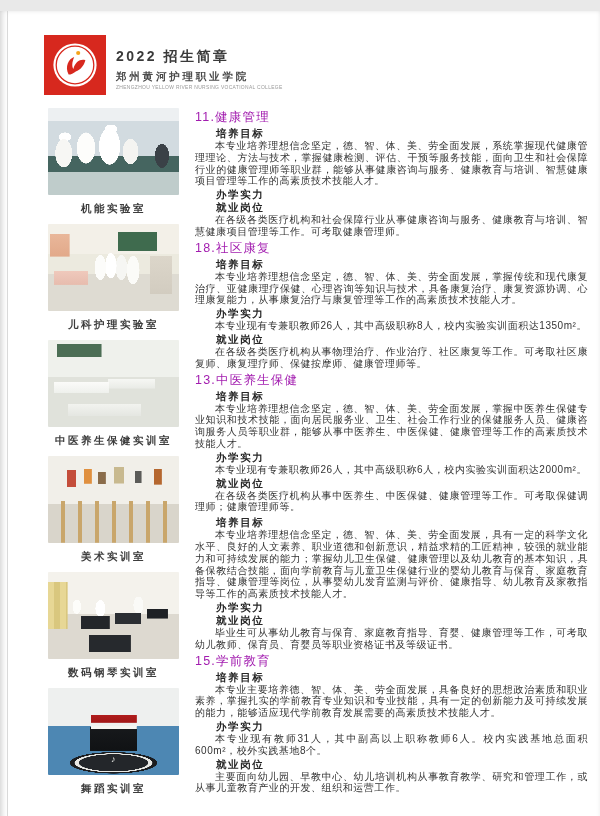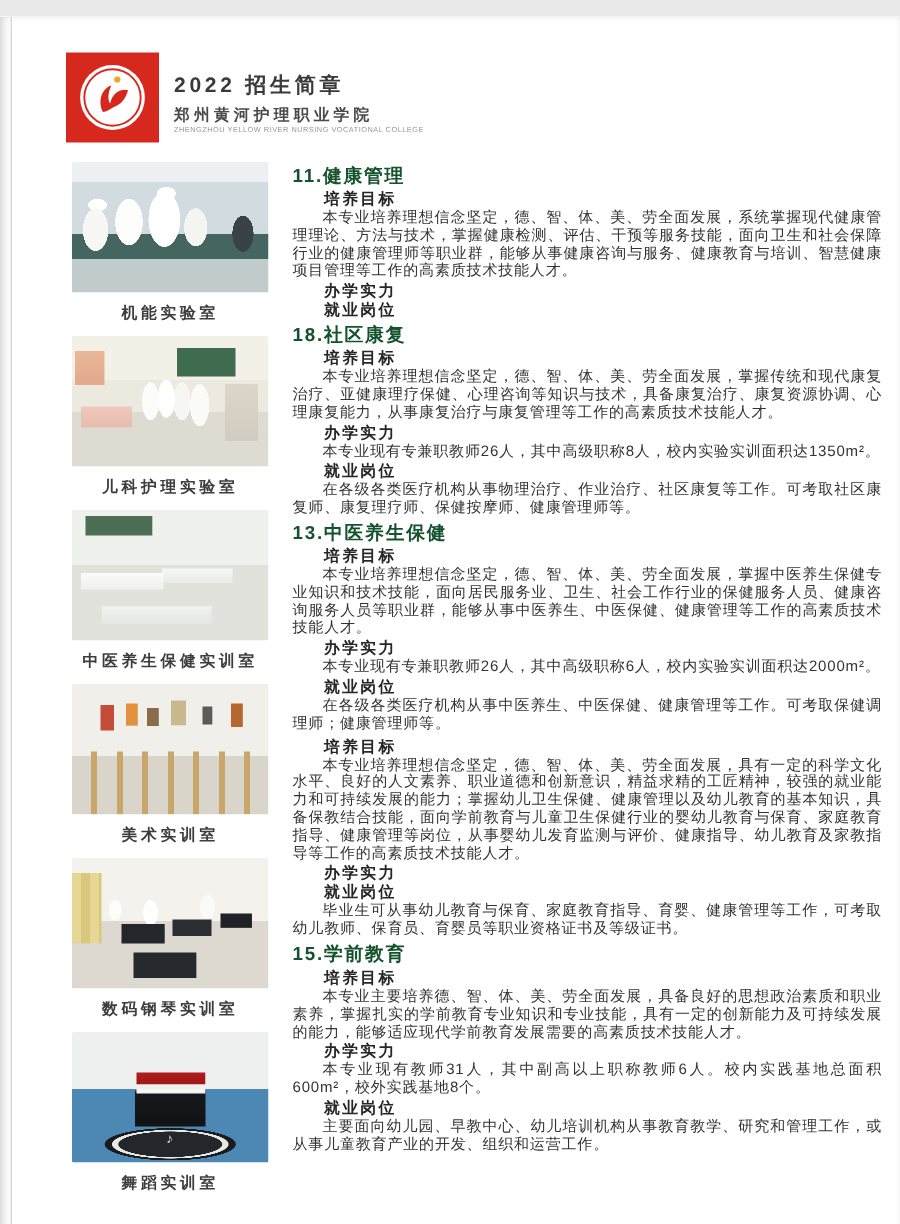--- a/index.html
+++ b/index.html
@@ -88,22 +88,22 @@
     linear-gradient(#b01c1c,#a11717) 50% 34%/35% 9% no-repeat,
     linear-gradient(#f5f5f2,#f5f5f2) 50% 46%/35% 4% no-repeat,
     linear-gradient(#17191c,#101214) 50% 62%/36% 28% no-repeat,
     radial-gradient(ellipse 46% 17% at 50% 86%, #23262a 57%, #e8e8e4 58% 64%, #1a1c1f 65% 72%, transparent 73%),
     linear-gradient(180deg,#eef0ef 0 44%, #4d87b3 44% 100%);}
   .scene6::after{content:"♪"; position:absolute; left:48%; top:76%; color:#dfe0dc; font-size:9px;}
 
   
   .sec { margin:0 0 3px 0; }
   .sec-title {
-    margin:2px 0 2px 0; font-size:12.5px; line-height:15px; font-weight:bold;
-    color:#14532d; letter-spacing:1.2px;
+    margin:2px 0 2px 0; font-size:12.5px; line-height:15px; font-weight:normal;
+    color:#a21caf; letter-spacing:1.2px;
   }
   .blk-h {
     margin:1px 0 1px 0; padding-left:21px; font-size:10.5px; line-height:12px;
     font-weight:bold; color:#262626; letter-spacing:1.6px;
   }
   .blk-t {
     margin:0; font-size:10px; line-height:11.8px; color:#333333;
     text-align:justify; text-indent:2em; letter-spacing:.55px;
   }
 </style>
@@ -158,20 +158,21 @@
     </aside>
 
     <main class="sections">
 
       <section class="sec">
         <h2 class="sec-title"><span>11.</span><span>健康管理</span></h2>
         <h3 class="blk-h">培养目标</h3>
         <p class="blk-t">本专业培养理想信念坚定，德、智、体、美、劳全面发展，系统掌握现代健康管理理论、方法与技术，掌握健康检测、评估、干预等服务技能，面向卫生和社会保障行业的健康管理师等职业群，能够从事健康咨询与服务、健康教育与培训、智慧健康项目管理等工作的高素质技术技能人才。</p>
         <h3 class="blk-h">办学实力</h3>
         <h3 class="blk-h">就业岗位</h3>
+        <p class="blk-t">在各级各类医疗机构和社会保障行业从事健康咨询与服务、健康教育与培训、智慧健康项目管理等工作。可考取健康管理师。</p>
       </section>
 
       <section class="sec">
         <h2 class="sec-title"><span>18.</span><span>社区康复</span></h2>
         <h3 class="blk-h">培养目标</h3>
         <p class="blk-t">本专业培养理想信念坚定，德、智、体、美、劳全面发展，掌握传统和现代康复治疗、亚健康理疗保健、心理咨询等知识与技术，具备康复治疗、康复资源协调、心理康复能力，从事康复治疗与康复管理等工作的高素质技术技能人才。</p>
         <h3 class="blk-h">办学实力</h3>
         <p class="blk-t">本专业现有专兼职教师26人，其中高级职称8人，校内实验实训面积达1350m²。</p>
         <h3 class="blk-h">就业岗位</h3>
         <p class="blk-t">在各级各类医疗机构从事物理治疗、作业治疗、社区康复等工作。可考取社区康复师、康复理疗师、保健按摩师、健康管理师等。</p>

